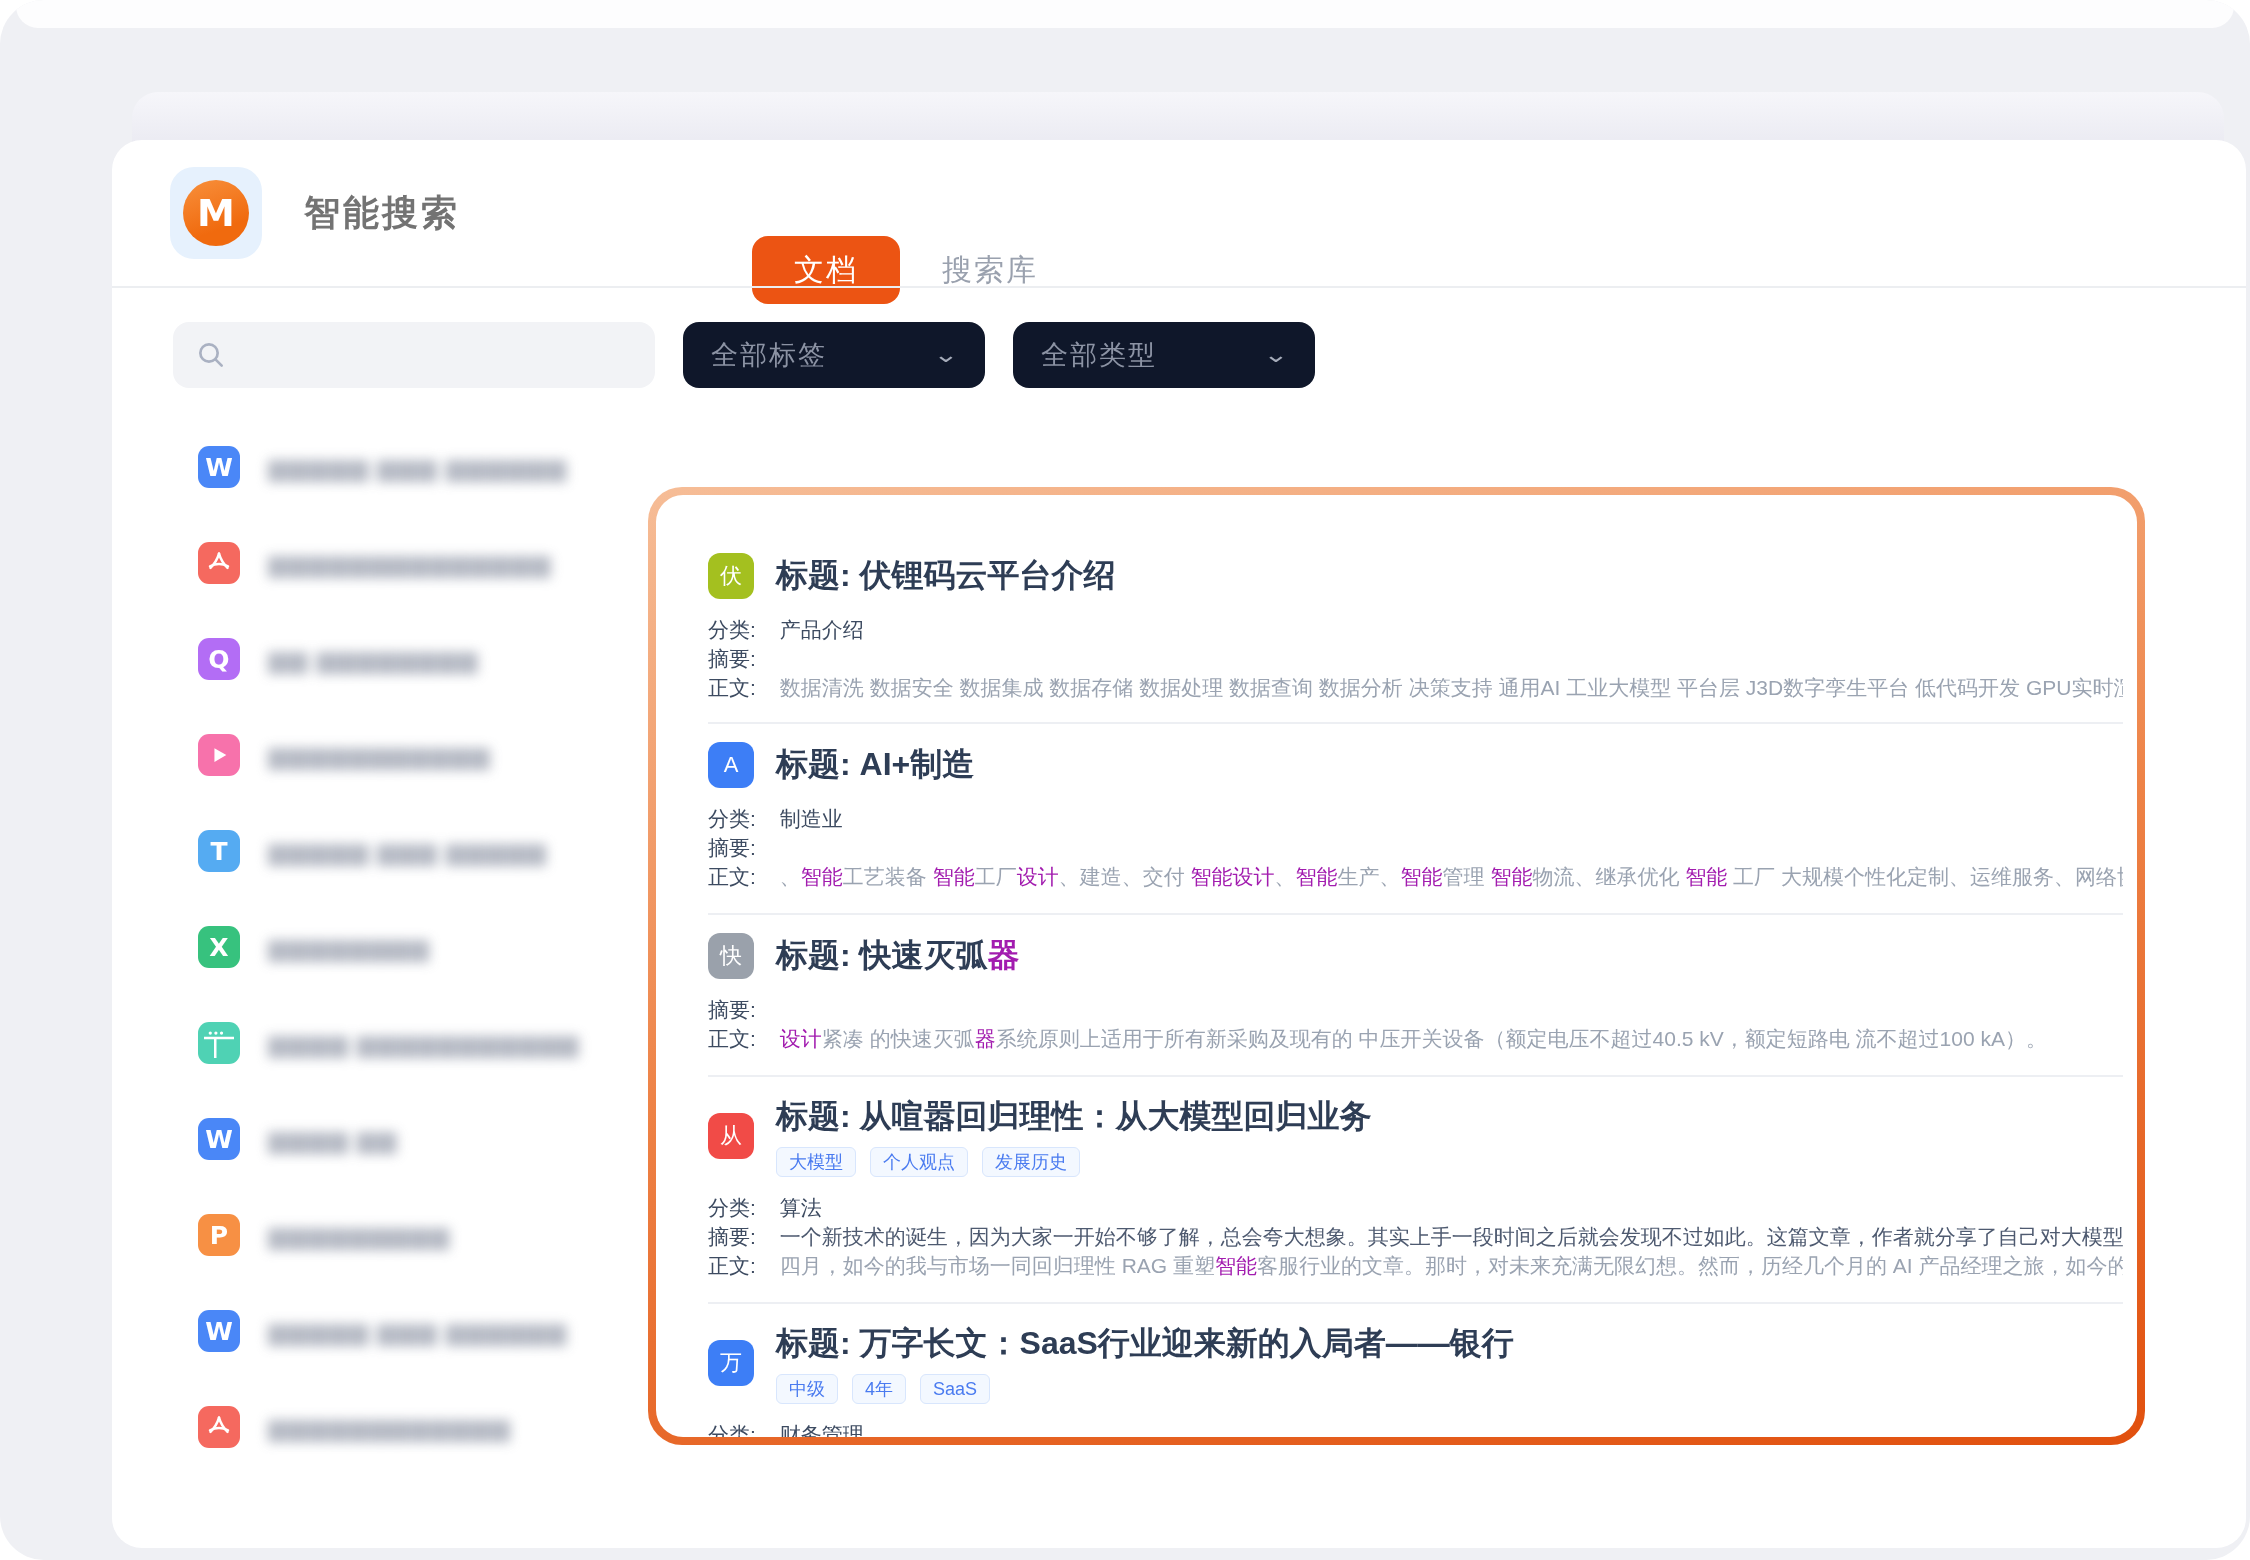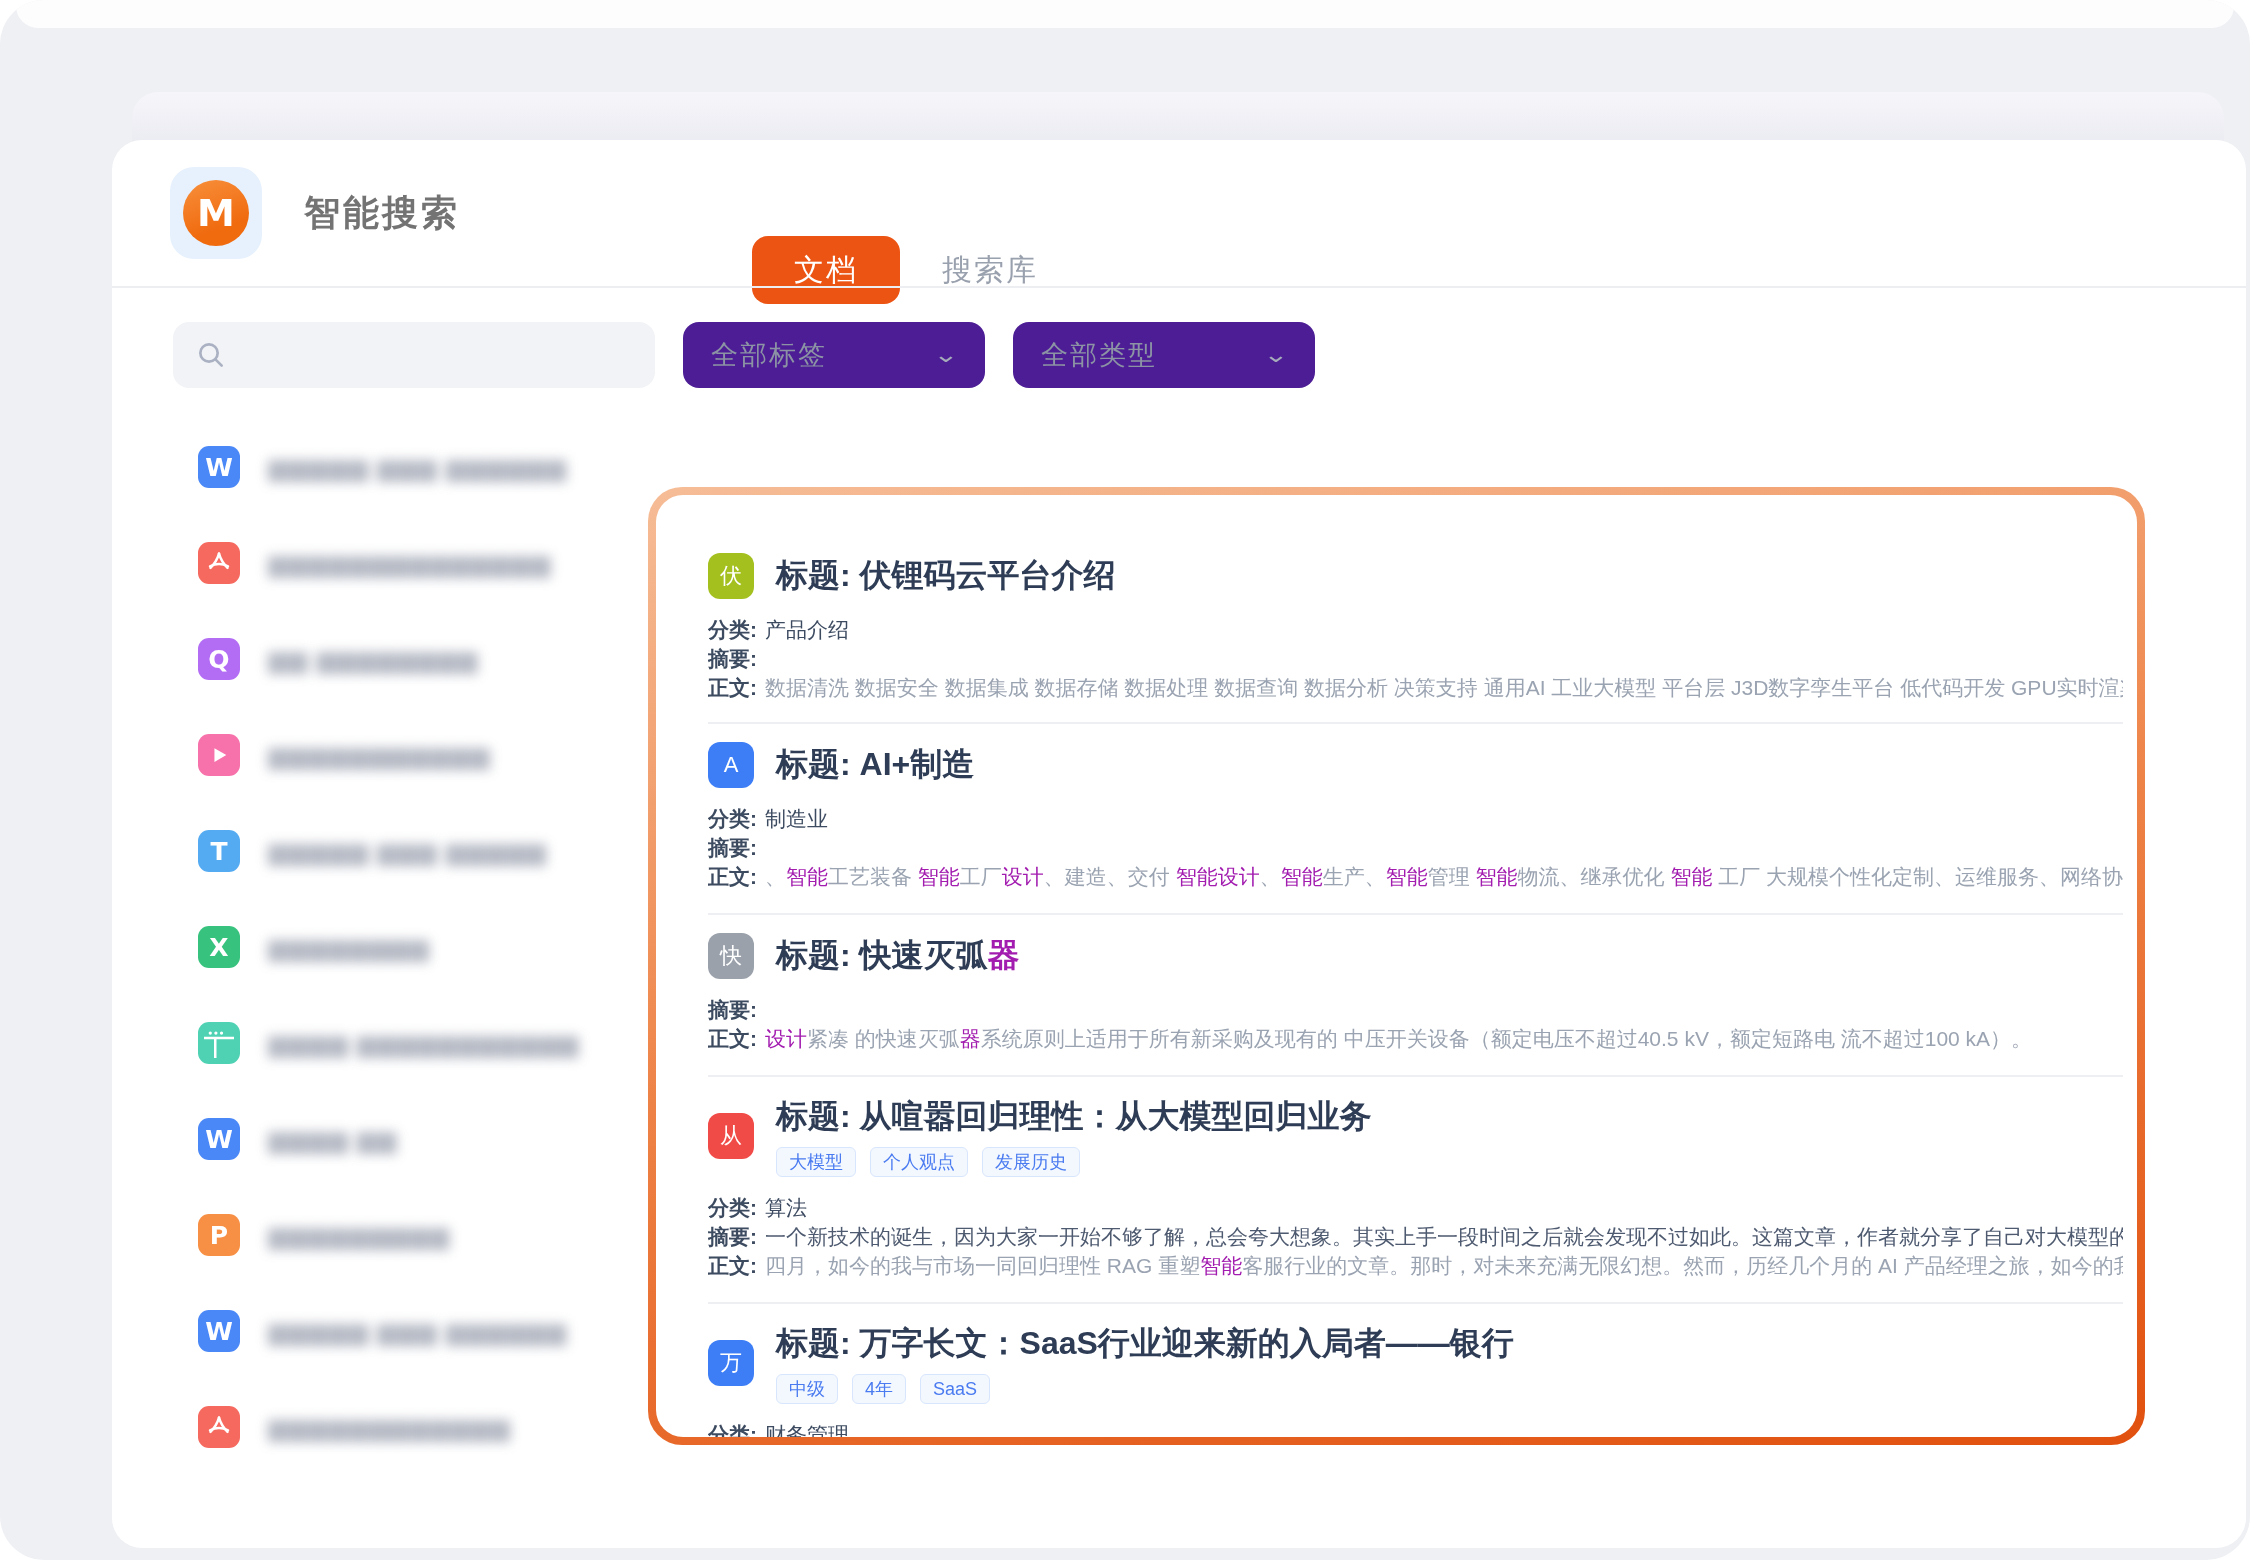--- a/index.html
+++ b/index.html
@@ -19,21 +19,21 @@
   .tabs{position:absolute;left:640px;top:18px;height:146px;display:flex;align-items:flex-end;gap:0;}
   .tab{border:none;cursor:pointer;height:68px;padding:0 42px;font-size:30px;border-radius:16px;background:transparent;color:#9aa1ae;font-family:inherit;letter-spacing:2px;}
   .tab.active{background:#ec5413;color:#ffffff;font-weight:500;}
   .header-divider{position:absolute;top:146px;left:0;right:0;height:2px;background:#eceef1;}
 
   
   .filter-row{position:absolute;top:182px;left:61px;display:flex;gap:28px;}
   .search-box{width:482px;height:66px;background:#f2f3f6;border-radius:16px;display:flex;align-items:center;padding:0 22px;box-sizing:border-box;}
   .search-box svg{flex:0 0 auto;}
   .search-input{flex:1;margin-left:14px;border:none;outline:none;background:transparent;font-size:26px;color:#5a6170;font-family:inherit;}
-  .dropdown{width:302px;height:66px;background:#4c1d95;border-radius:16px;display:flex;align-items:center;justify-content:space-between;
+  .dropdown{width:302px;height:66px;background:#0f172a;border-radius:16px;display:flex;align-items:center;justify-content:space-between;
     padding:0 28px;box-sizing:border-box;color:#8c93a4;font-size:27px;cursor:pointer;letter-spacing:2px;}
   .dropdown .chev{color:#a6acba;font-size:22px;transform:scaleX(1.4);}
 
   
   .file-list{position:absolute;top:306px;left:86px;width:600px;}
   .file-item{display:flex;align-items:center;gap:28px;height:42px;margin-bottom:54px;cursor:pointer;}
   .file-icon{flex:0 0 auto;width:42px;height:42px;border-radius:11px;color:#fff;display:grid;place-items:center;
     font-size:25px;font-weight:700;font-family:"DejaVu Sans",sans-serif;}
   .file-icon svg{display:block;}
   .file-name{font-size:25px;color:#a9aeba;filter:blur(6px);opacity:.85;white-space:nowrap;letter-spacing:1px;}
@@ -45,21 +45,21 @@
     padding:40px 14px 0 52px;overflow:hidden;}
   .result-item{padding:18px 0 20px 0;}
   .result-item + .result-item{border-top:2px solid #edeff3;}
   .rhead{display:flex;align-items:center;gap:22px;}
   .badge{flex:0 0 auto;width:46px;height:46px;border-radius:12px;color:#fff;display:grid;place-items:center;font-size:22px;font-weight:500;}
   .rtitle{font-size:32px;font-weight:700;color:#2e3d55;white-space:nowrap;}
   .tags-row{display:flex;gap:14px;margin-top:8px;}
   .tag{font-size:18px;color:#4a7bf0;background:#f3f8ff;border:1px solid #d8e6fd;border-radius:6px;padding:2px 12px;line-height:24px;}
   .lines{margin-top:16px;}
   .meta-line{font-size:21px;line-height:29px;white-space:nowrap;overflow:hidden;}
-  .lab{color:#3d4b61;font-weight:700;margin-right:8px;}
+  .lab{color:#3d4b61;font-weight:400;margin-right:24px;}
   .v-cat{color:#3d4b61;font-weight:500;}
   .v-abs{color:#4e5a70;}
   .v-body{color:#9aa3b1;}
   .hl{color:#a21caf;font-family:Liberation Mono, monospace;}
 </style>
 </head>
 <body>
 
 <div class="window">
   <div class="top-peek"></div>

